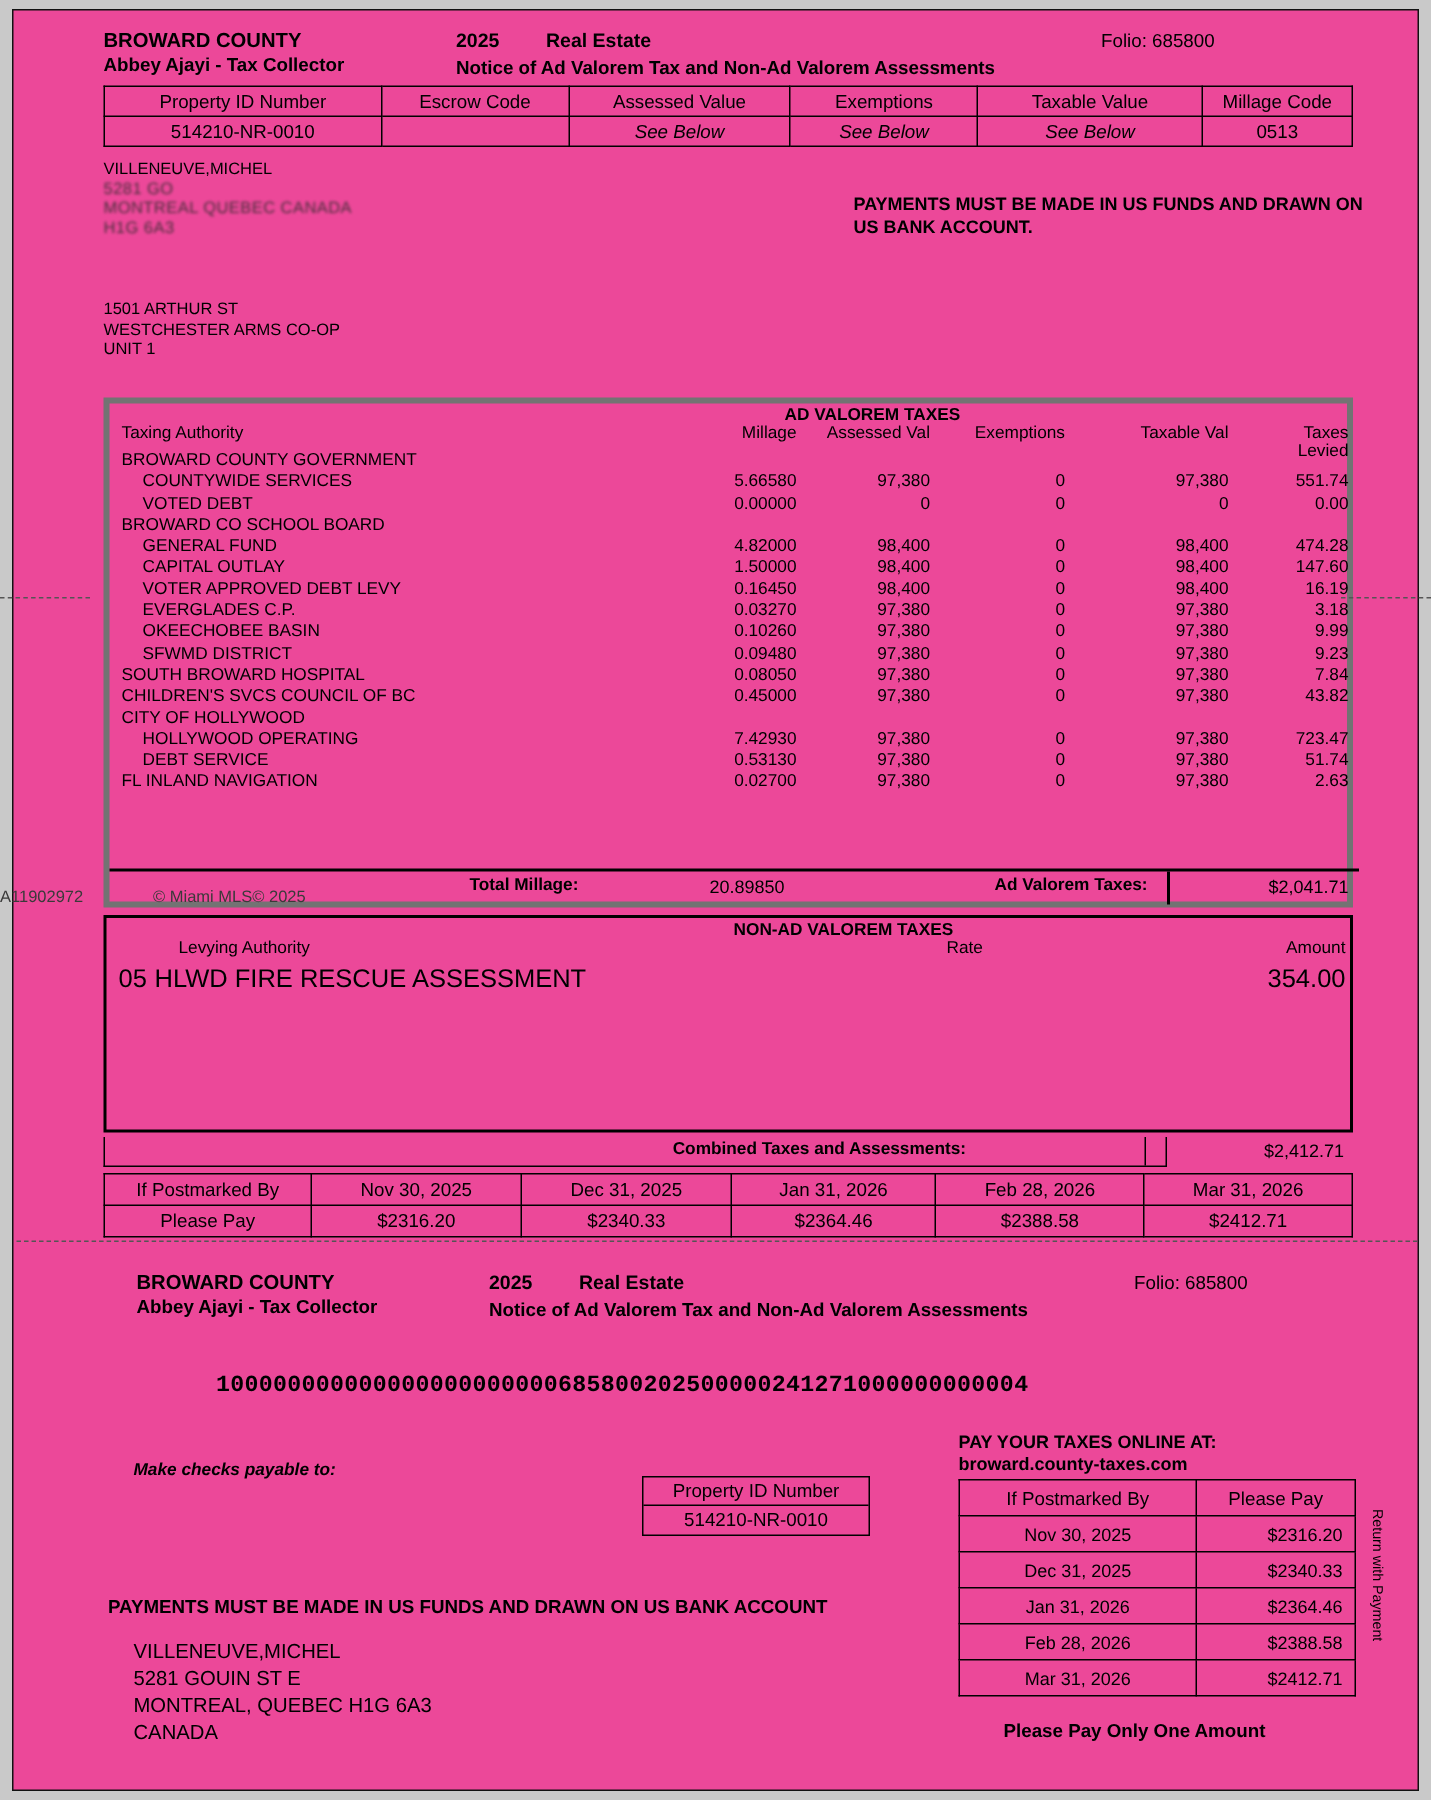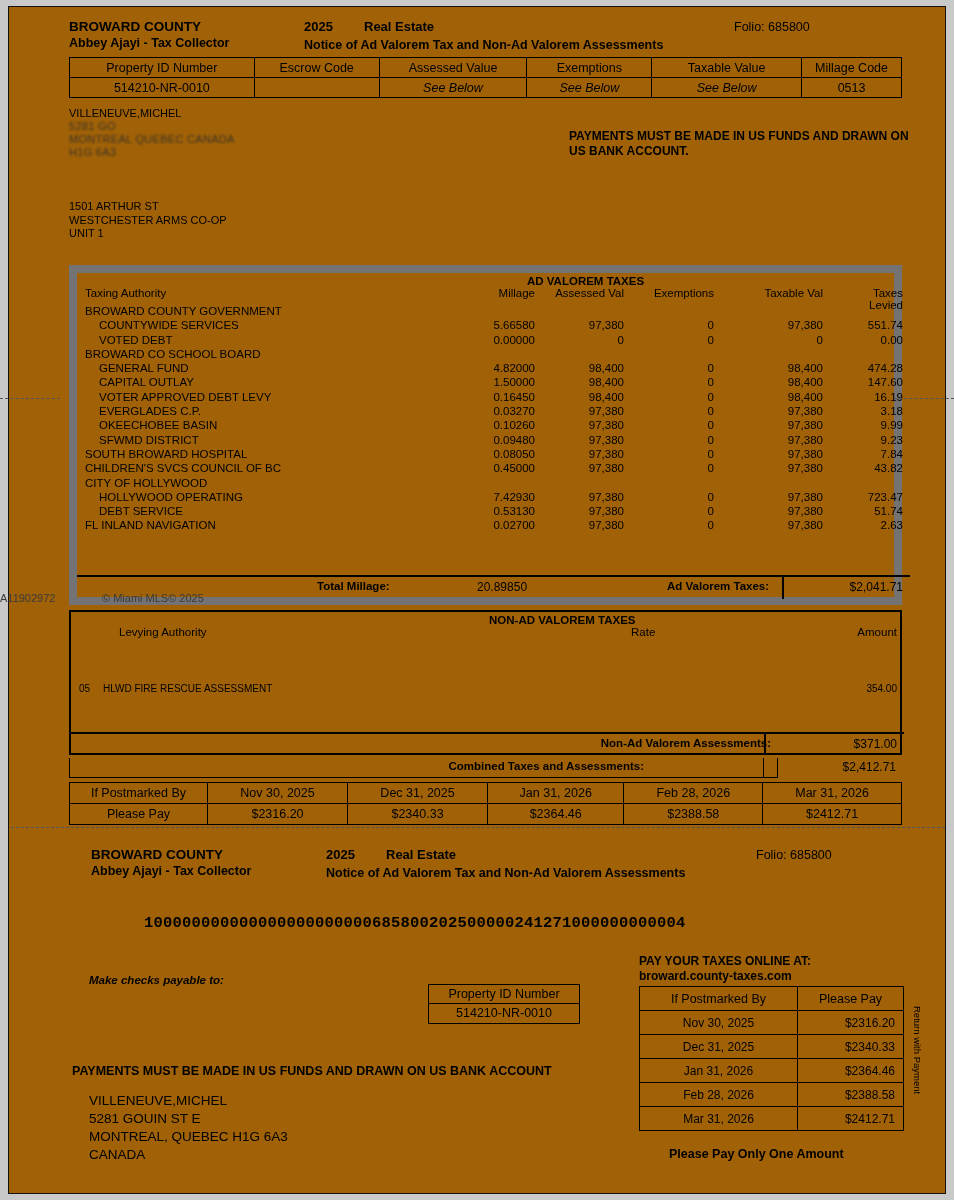--- a/index.html
+++ b/index.html
@@ -10,21 +10,21 @@
     font-family: "Liberation Sans", sans-serif;
     font-size: 11px;
     color: #000;
     position: relative;
     overflow: hidden;
   }
   .page {
     position: absolute;
     left: 8px; top: 6px;
     width: 938px; height: 1188px;
-    background: #a16207;
+    background: #ec4899;
     border: 1px solid #111;
     overflow: hidden;
   }
   
   .hdr {
     position: absolute; left: 60px; top: 12px; width: 835px;
   }
   .hdr-county { position:absolute; left:0; top:0; font-size:13.5px; font-weight:bold; }
   .hdr-coll { position:absolute; left:0; top:17px; font-size:12.5px; font-weight:bold; }
   .hdr-year { position:absolute; left:235px; top:0; font-size:13px; font-weight:bold; }
@@ -43,21 +43,21 @@
   .ital { font-style: italic; }
 
   
   .owner { position:absolute; left:60px; top:100px; font-size:11px; line-height:13px;}
   .owner .blur { color:#2b2b2b; filter: blur(1.1px); opacity:.85; letter-spacing:.3px; }
   .payments-note { position:absolute; left:560px; top:122px; width:340px; font-size:12px; font-weight:bold; line-height:15px;}
 
   .situs { position:absolute; left:60px; top:193px; font-size:11px; line-height:13.5px;}
 
   
-  .avbox { position:absolute; left:60px; top:258px; width:833px; height:340px; border:8px solid #737373; }
+  .avbox { position:absolute; left:60px; top:258px; width:833px; height:340px; border:4px solid #737373; }
   .av-title { position:absolute; left:450px; top:2px; font-size:11.5px; font-weight:bold;}
   .av-head { position:absolute; left:0; top:14px; width:833px; height:16px; font-size:11.5px;}
   .av-head span { position:absolute; top:0; }
   .ta   { left:8px; }
   .mil  { left:398px; width:60px; text-align:right;}
   .asv  { left:465px; width:82px; text-align:right;}
   .exm  { left:565px; width:72px; text-align:right;}
   .txv  { left:680px; width:66px; text-align:right;}
   .lev  { left:760px; width:66px; text-align:right;}
 
@@ -79,21 +79,21 @@
   .tot-line .divv { position:absolute; left:705px; top:0; height:22px; width:0; border-left:2px solid #000;}
 
   
   .navbox { position:absolute; left:60px; top:603px; width:833px; height:145px; border:2px solid #000;}
   .nav-title { position:absolute; left:390px; top:2px; font-size:11.5px; font-weight:bold;padding-left:28px;}
   .nav-head { position:absolute; left:0; top:14px; width:833px; font-size:11.5px;}
   .nav-head .la { position:absolute; left:8px;padding-left:40px; }
   .nav-head .rt { position:absolute; left:560px; }
   .nav-head .am { position:absolute; left:760px; width:66px; text-align:right;}
   .nav-rows { position:absolute; left:0; top:31px; width:833px;}
-  .nav-row { position:relative; height:16px; font-size:10px;margin-top:40px;}
+  .nav-row { position:relative; height:16px; font-size:17px;}
   .nav-row .n-code { position:absolute; left:8px; }
   .nav-row .n-name { position:absolute; left:32px; }
   .nav-row .n-amt { position:absolute; left:760px; width:66px; text-align:right;}
   .nav-tot { position:absolute; left:0; bottom:0; width:833px; height:21px; border-top:2px solid #000;}
   .nav-tot .lbl { position:absolute; right:133px; top:3px; font-weight:bold; font-size:11.5px;}
   .nav-tot .val { position:absolute; left:760px; width:66px; top:3px; text-align:right; font-size:12px;}
   .nav-tot .divv { position:absolute; left:693px; top:0; height:21px; width:0; border-left:2px solid #000;}
 
   .combined { position:absolute; left:60px; top:751px; width:709px; height:20px; border:1px solid #000; border-top:none;}
   .combined .lbl { position:absolute; right:133px; top:2px; font-weight:bold; font-size:11.5px;}
@@ -348,25 +348,20 @@
       <span class="rt">Rate</span>
       <span class="am">Amount</span>
     </div>
     <div class="nav-rows" id="nav-rows">
         <div class="nav-row">
           <span class="n-code">05</span>
           <span class="n-name">HLWD FIRE RESCUE ASSESSMENT</span>
           <span class="n-amt">354.00</span>
         </div>
       </div>
-    <div class="nav-tot">
-      <span class="lbl">Non-Ad Valorem Assessments:</span>
-      <span class="divv"></span>
-      <span class="val">$371.00</span>
-    </div>
   </div>
 
   <div class="combined">
     <span class="lbl">Combined Taxes and Assessments:</span>
     <span class="divv"></span>
     <span class="val">$2,412.71</span>
   </div>
 
   <table class="insttable">
     <tbody>

